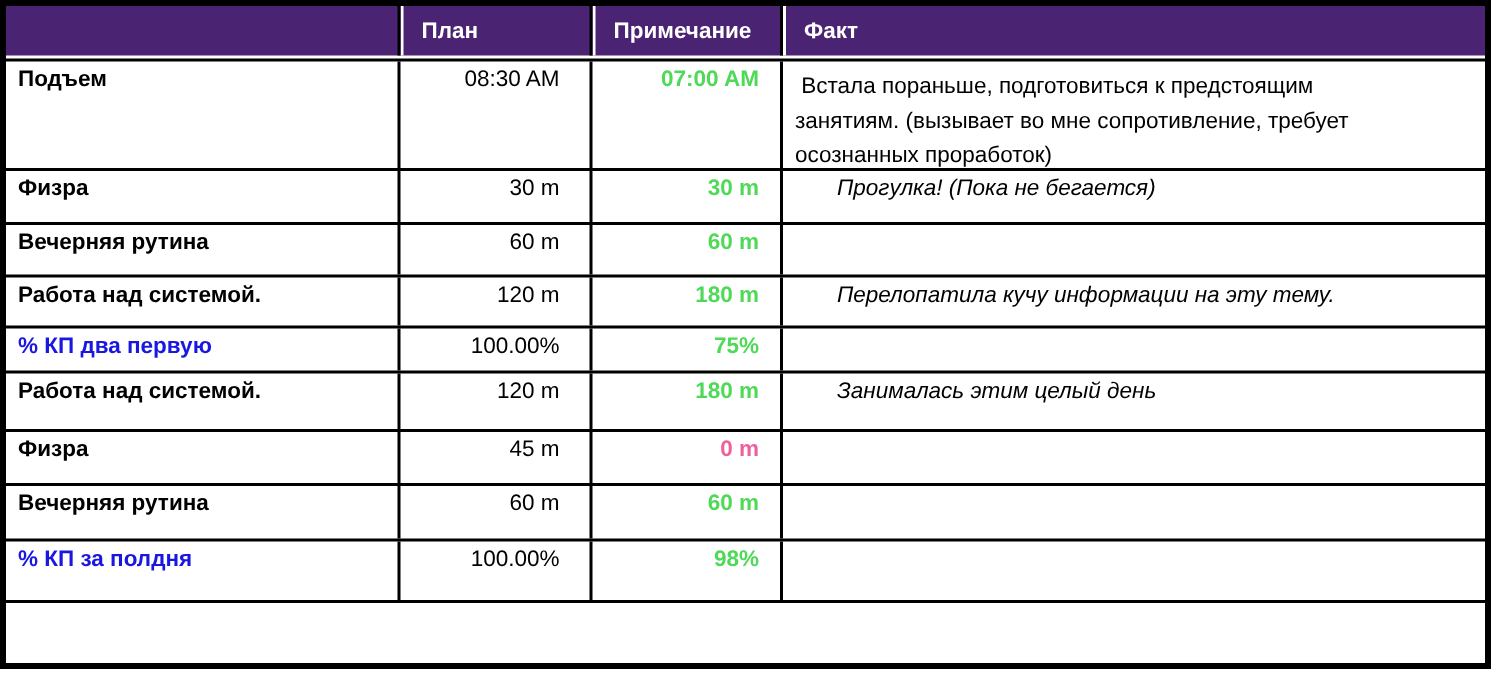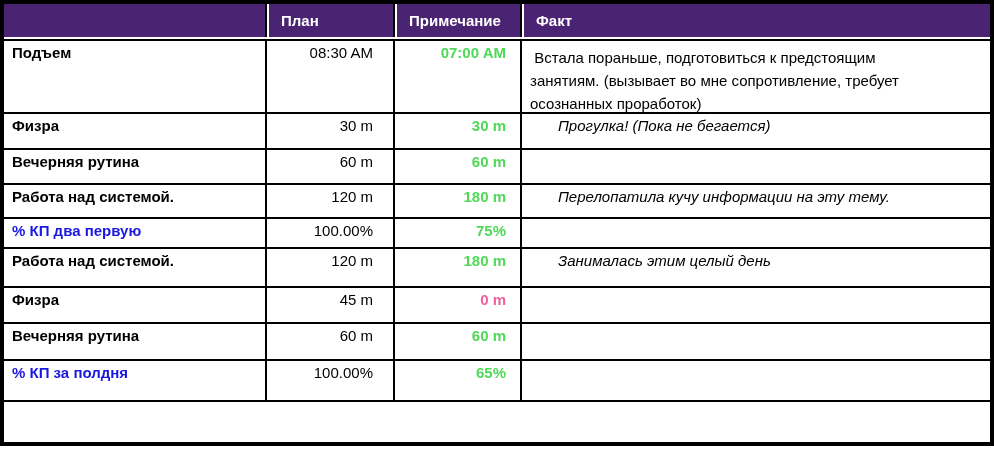--- a/index.html
+++ b/index.html
@@ -124,18 +124,18 @@
   <div class="row r7">
     <div class="cell c-activity">Вечерняя рутина</div>
     <div class="cell c-plan">60 m</div>
     <div class="cell c-fact green">60 m</div>
     <div class="cell c-note italic"></div>
   </div>
 
   <div class="row r8">
     <div class="cell c-activity blue">% КП за полдня</div>
     <div class="cell c-plan">100.00%</div>
-    <div class="cell c-fact green">65%</div>
+    <div class="cell c-fact green">98%</div>
     <div class="cell c-note italic"></div>
   </div>
 </div>
 
 </div>
 
 </body></html>

